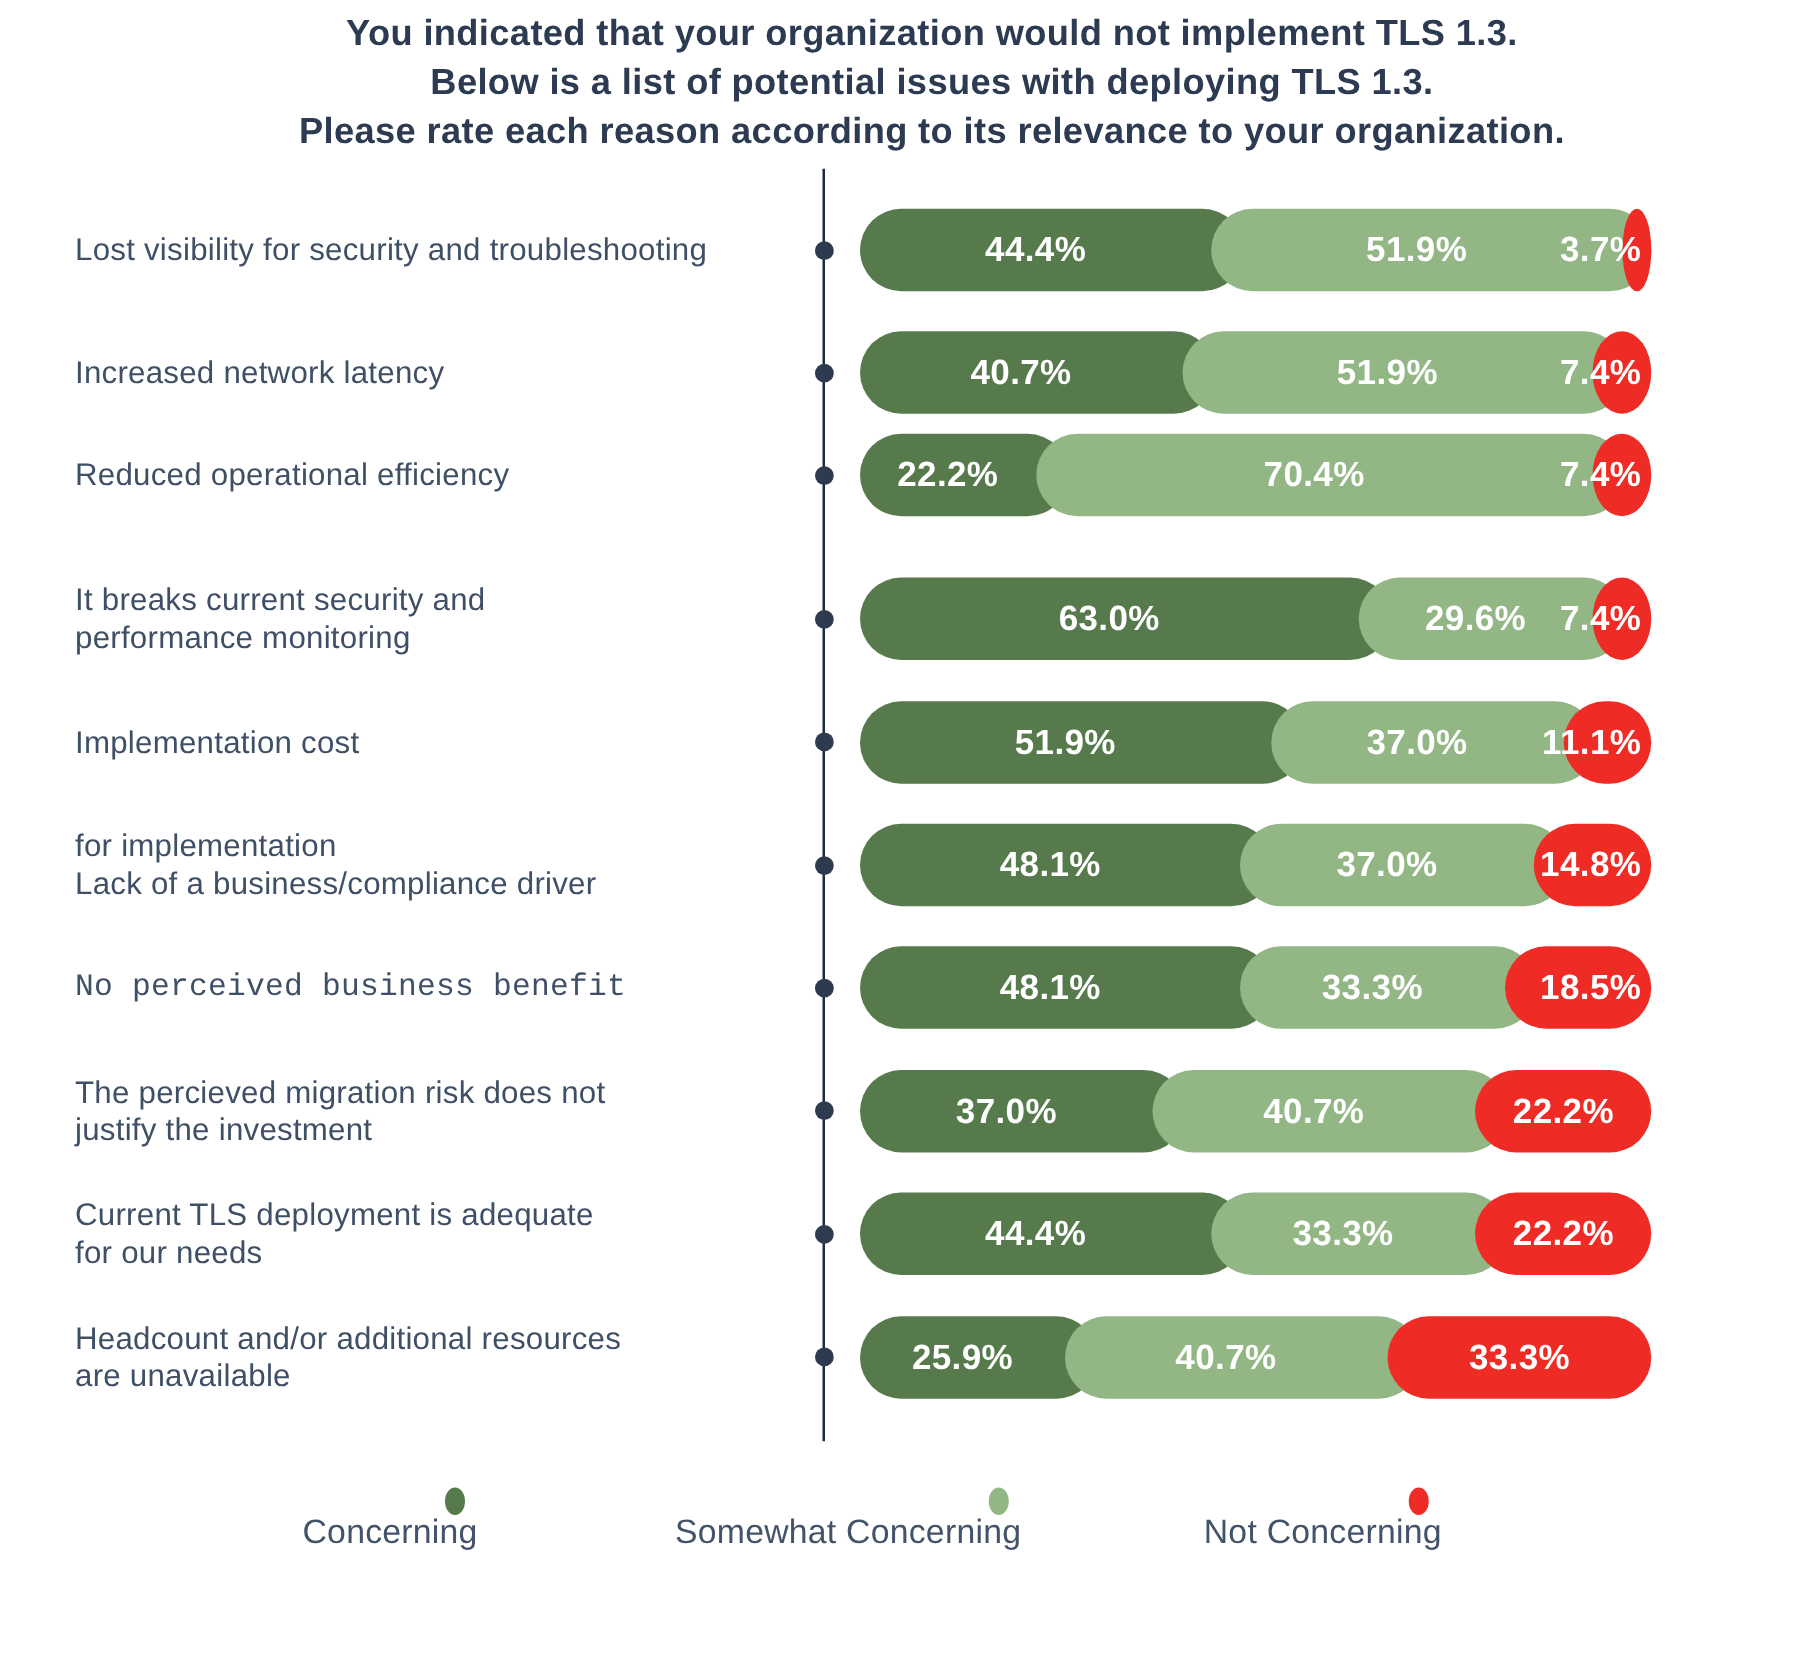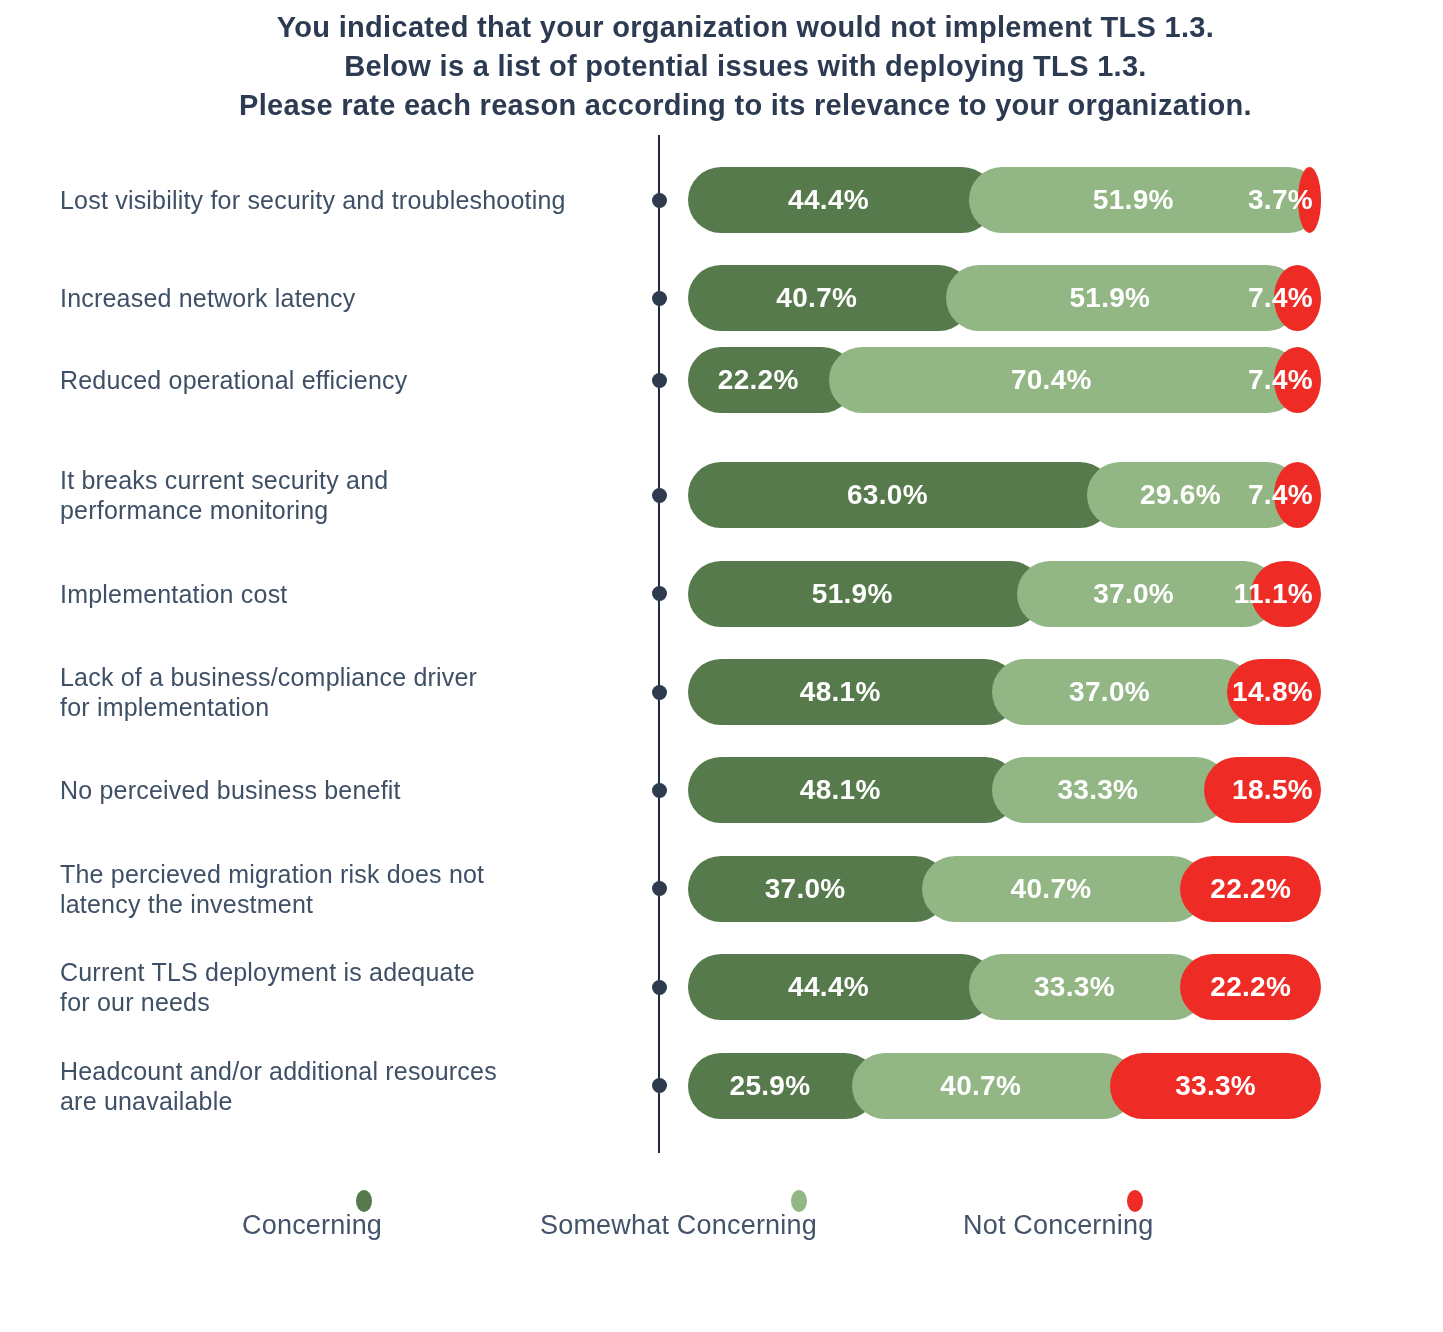--- a/index.html
+++ b/index.html
@@ -107,51 +107,51 @@
           <div class="seg" style="left: 0px; width: 354.527px; background: rgb(86, 122, 75); border-radius: 33px; z-index: 1;"></div>
           <div class="seg" style="left: 328.527px; width: 260.21px; background: rgb(147, 182, 133); border-radius: 33px; z-index: 2;"></div>
           <div class="seg" style="left: 562.737px; width: 70.263px; background: rgb(238, 44, 37); border-radius: 33px; z-index: 3;"></div>
           <div class="val" style="left: 0px; width: 328.527px;">51.9%</div>
           <div class="val" style="left: 328.527px; width: 234.21px;">37.0%</div>
           <div class="val" style="right: 8px;">11.1%</div>
         </div>
       </div>
       <div style="position: absolute; left: 0px; top: 659px; width: 1443px; height: 66px;">
         <div class="cat" style="top: 3px;">
+          <div>for implementation</div>
           <div>Lack of a business/compliance driver</div>
-          <div>for implementation</div>
         </div>
         <div class="dot" style="top: 25.5px;"></div>
         <div class="bar">
           <div class="seg" style="left: 0px; width: 330.473px; background: rgb(86, 122, 75); border-radius: 33px; z-index: 1;"></div>
           <div class="seg" style="left: 304.473px; width: 260.21px; background: rgb(147, 182, 133); border-radius: 33px; z-index: 2;"></div>
           <div class="seg" style="left: 539.316px; width: 93.684px; background: rgb(238, 44, 37); border-radius: 33px; z-index: 3;"></div>
           <div class="val" style="left: 0px; width: 304.473px;">48.1%</div>
           <div class="val" style="left: 304.473px; width: 234.21px;">37.0%</div>
           <div class="val" style="right: 8px;">14.8%</div>
         </div>
       </div>
       <div style="position: absolute; left: 0px; top: 757.4px; width: 1443px; height: 66px;">
-        <div class="cat" style="top: 18px;">
+        <div class="cat" style="top: 18px; font-family: Liberation Mono, monospace;">
           <div>No perceived business benefit</div>
         </div>
         <div class="dot" style="top: 25.5px;"></div>
         <div class="bar">
           <div class="seg" style="left: 0px; width: 330.473px; background: rgb(86, 122, 75); border-radius: 33px; z-index: 1;"></div>
           <div class="seg" style="left: 304.473px; width: 236.789px; background: rgb(147, 182, 133); border-radius: 33px; z-index: 2;"></div>
           <div class="seg" style="left: 515.895px; width: 117.105px; background: rgb(238, 44, 37); border-radius: 33px; z-index: 3;"></div>
           <div class="val" style="left: 0px; width: 304.473px;">48.1%</div>
           <div class="val" style="left: 304.473px; width: 210.789px;">33.3%</div>
           <div class="val" style="right: 8px;">18.5%</div>
         </div>
       </div>
       <div style="position: absolute; left: 0px; top: 855.8px; width: 1443px; height: 66px;">
         <div class="cat" style="top: 3px;">
           <div>The percieved migration risk does not</div>
-          <div>latency the investment</div>
+          <div>justify the investment</div>
         </div>
         <div class="dot" style="top: 25.5px;"></div>
         <div class="bar">
           <div class="seg" style="left: 0px; width: 260.21px; background: rgb(86, 122, 75); border-radius: 33px; z-index: 1;"></div>
           <div class="seg" style="left: 234.21px; width: 283.631px; background: rgb(147, 182, 133); border-radius: 33px; z-index: 2;"></div>
           <div class="seg" style="left: 492.474px; width: 140.526px; background: rgb(238, 44, 37); border-radius: 33px; z-index: 3;"></div>
           <div class="val" style="left: 0px; width: 234.21px;">37.0%</div>
           <div class="val" style="left: 234.21px; width: 257.631px;">40.7%</div>
           <div class="val" style="left: 492.474px; width: 140.526px;">22.2%</div>
         </div>

